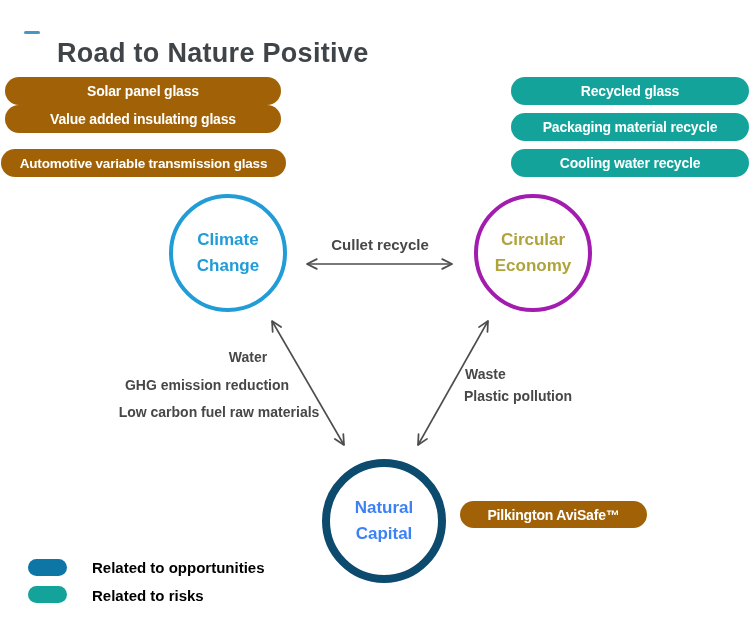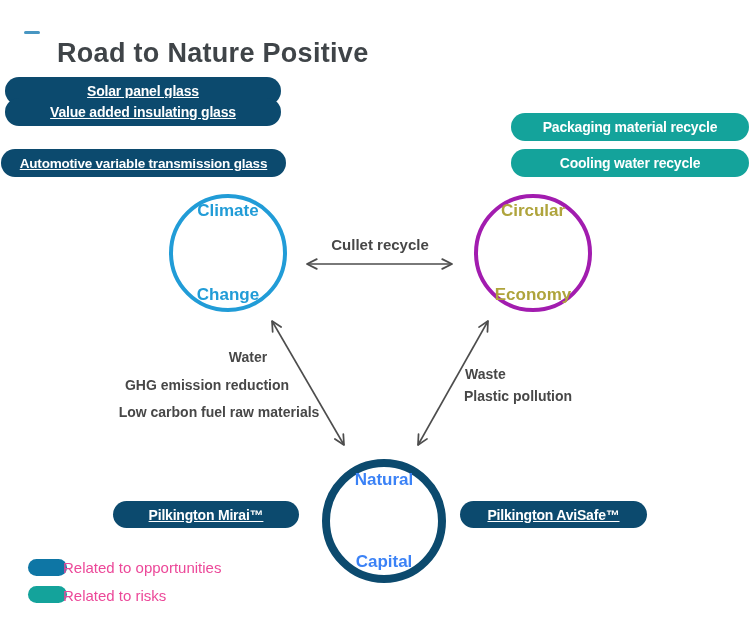--- a/index.html
+++ b/index.html
@@ -8,70 +8,71 @@
     font-family:"Liberation Sans",sans-serif;
   }
   
   .title-dash{position:absolute;left:24px;top:31px;width:16px;height:3px;background:#4896C2;border-radius:2px;}
   .page-title{position:absolute;left:57px;top:20px;font-size:27px;font-weight:bold;color:#3F4448;letter-spacing:.3px;white-space:nowrap;}
   
   .pill{
     position:absolute;height:28px;border-radius:14px;color:#fff;font-weight:bold;font-size:14px;
     display:flex;align-items:center;justify-content:center;white-space:nowrap;letter-spacing:-0.2px;
   }
-  .pill.blue{background:#0c4a6e;text-decoration:underline;}
+  .pill.blue{background:#a16207;}
   .pill.teal{background:#14A39B;}
   .pill.l1{left:5px;top:77px;width:276px;}
-  .pill.l2{left:5px;top:98px;width:276px;}
+  .pill.l2{left:5px;top:105px;width:276px;}
   .pill.l3{left:1px;top:149px;width:285px;font-size:13.5px;}
   .pill.r1{left:511px;top:77px;width:238px;}
   .pill.r2{left:511px;top:113px;width:238px;}
   .pill.r3{left:511px;top:149px;width:238px;}
   .pill.prod1{left:113px;top:501px;width:186px;height:27px;border-radius:13.5px;}
   .pill.prod2{left:460px;top:501px;width:187px;height:27px;border-radius:13.5px;}
   
   .node{
     position:absolute;border-radius:50%;background:#fff;display:flex;flex-direction:column;
-    align-items:center;justify-content:space-between;text-align:center;font-weight:bold;font-size:17px;line-height:26px;
+    align-items:center;justify-content:center;text-align:center;font-weight:bold;font-size:17px;line-height:26px;
   }
   .node.climate{left:169px;top:194px;width:110px;height:110px;border:4px solid #219CD7;color:#219CD7;}
   .node.economy{left:474px;top:194px;width:110px;height:110px;border:4px solid #a21caf;color:#AFA43C;}
   .node.capital{left:322px;top:459px;width:108px;height:108px;border:8px solid #0c4a6e;color:#3b82f6;}
   
   .link-label{position:absolute;font-weight:bold;font-size:14px;color:#474747;white-space:nowrap;}
   .centered{transform:translate(-50%,-50%);}
   .vcentered{transform:translateY(-50%);}
   .cullet{left:380px;top:244px;font-size:15px;}
   .water{left:248px;top:357px;}
   .ghg{left:207px;top:385px;}
   .lowcarbon{left:213px;top:412px;padding-left:12px;}
   .waste{left:465px;top:374px;}
   .plastic{left:464px;top:396px;}
   
   #arrows{position:absolute;left:0;top:0;width:754px;height:626px;pointer-events:none;}
   
   .legend-swatch{position:absolute;width:39px;height:17px;border-radius:9px;}
   .legend-swatch.opp{left:28px;top:559px;background:#0E76A5;}
   .legend-swatch.risk{left:28px;top:586px;background:#14A39B;}
-  .legend-label{position:absolute;left:63px;font-size:15px;color:#ec4899;white-space:nowrap;}
+  .legend-label{position:absolute;left:92px;font-size:15px;color:#000000;white-space:nowrap;font-weight:bold;}
   .legend-label.opp{top:567px;}
   .legend-label.risk{top:595px;}
 </style>
 </head>
 <body>
 
 <div id="canvas">
 
   <span class="title-dash"></span>
   <h1 class="page-title">Road to Nature Positive</h1>
 
   <div class="pill blue l1">Solar panel glass</div>
   <div class="pill blue l2">Value added insulating glass</div>
   <div class="pill blue l3">Automotive variable transmission glass</div>
 
+  <div class="pill teal r1">Recycled glass</div>
   <div class="pill teal r2">Packaging material recycle</div>
   <div class="pill teal r3">Cooling water recycle</div>
 
   <svg id="arrows" viewBox="0 0 754 626" xmlns="http://www.w3.org/2000/svg">
     <defs>
       <marker id="ah" viewBox="0 0 12 12" refX="10.5" refY="6" markerWidth="13" markerHeight="13" orient="auto-start-reverse" markerUnits="userSpaceOnUse">
         <path d="M1.5,1.5 L10.5,6 L1.5,10.5" fill="none" stroke="#4D4D4D" stroke-width="1.6" stroke-linecap="round" stroke-linejoin="round"></path>
       </marker>
     </defs>
     <line x1="307" y1="264" x2="452" y2="264" stroke="#4D4D4D" stroke-width="1.6" marker-start="url(#ah)" marker-end="url(#ah)"></line>
@@ -92,21 +93,20 @@
     <span>Capital</span>
   </div>
 
   <span class="link-label cullet centered">Cullet recycle</span>
   <span class="link-label water centered">Water</span>
   <span class="link-label ghg centered">GHG emission reduction</span>
   <span class="link-label lowcarbon centered">Low carbon fuel raw materials</span>
   <span class="link-label waste vcentered">Waste</span>
   <span class="link-label plastic vcentered">Plastic pollution</span>
 
-  <div class="pill blue prod1">Pilkington Mirai™</div>
   <div class="pill blue prod2">Pilkington AviSafe™</div>
 
   <span class="legend-swatch opp"></span>
   <span class="legend-label opp vcentered">Related to opportunities</span>
   <span class="legend-swatch risk"></span>
   <span class="legend-label risk vcentered">Related to risks</span>
 
 </div>
 
 </body></html>

